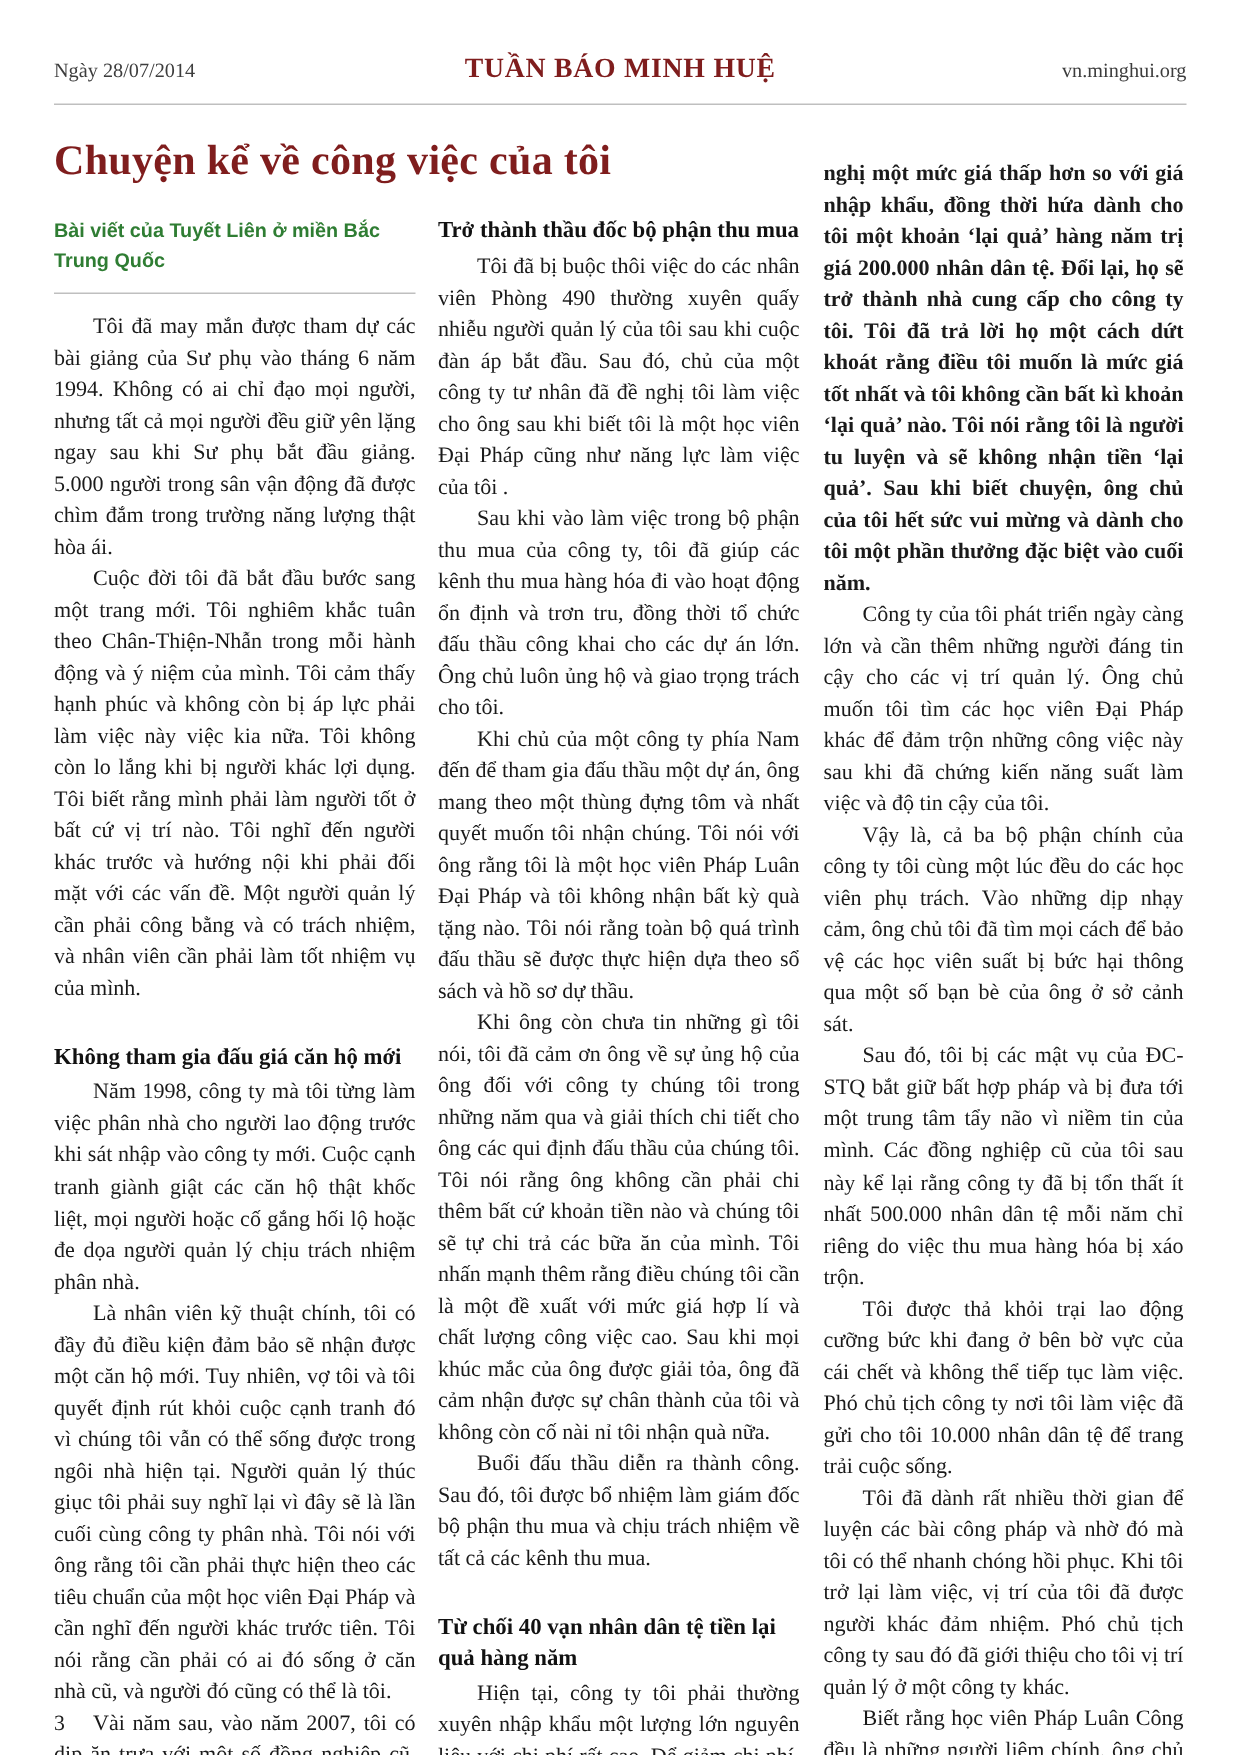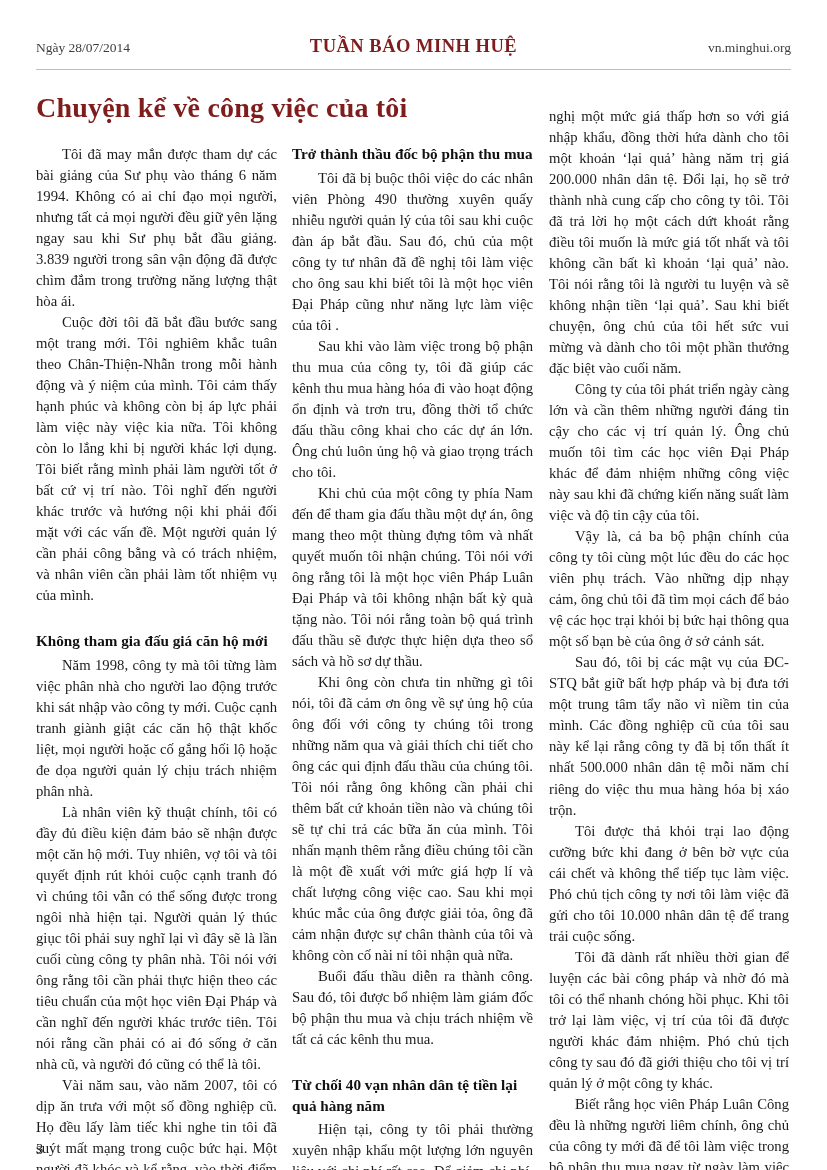--- a/index.html
+++ b/index.html
@@ -68,21 +68,21 @@
     margin-bottom: 12px;
   }
   
   .para {
     font-size: 14.7px;
     line-height: 1.43;
     text-align: justify;
     text-indent: 26px;
     color: #1a1a1a;
   }
-  .para-cont { text-indent: 0; }
+  .para-cont { text-indent: 0; font-weight: bold; }
   .sub-heading {
     font-size: 15.2px;
     font-weight: bold;
     margin-top: 25px;
     margin-bottom: 3px;
     line-height: 1.35;
     color: #111111;
   }
   .sub-heading.first { margin-top: 0; }
   
@@ -106,21 +106,22 @@
   </div>
 
   <div class="main">
 
     <div class="left-two">
       <h1 class="article-title">Chuyện kể về công việc của tôi</h1>
 
       <div class="two-cols">
 
         <div class="col">
-          <p class="para">Tôi đã may mắn được tham dự các bài giảng của Sư phụ vào tháng 6 năm 1994. Không có ai chỉ đạo mọi người, nhưng tất cả mọi người đều giữ yên lặng ngay sau khi Sư phụ bắt đầu giảng. 3.839 người trong sân vận động đã được chìm đắm trong trường năng lượng thật hòa ái.</p>
+          <div class="byline">Bài viết của Tuyết Liên ở miền Bắc Trung Quốc</div>
+          <p class="para">Tôi đã may mắn được tham dự các bài giảng của Sư phụ vào tháng 6 năm 1994. Không có ai chỉ đạo mọi người, nhưng tất cả mọi người đều giữ yên lặng ngay sau khi Sư phụ bắt đầu giảng. 5.000 người trong sân vận động đã được chìm đắm trong trường năng lượng thật hòa ái.</p>
           <p class="para">Cuộc đời tôi đã bắt đầu bước sang một trang mới. Tôi nghiêm khắc tuân theo Chân-Thiện-Nhẫn trong mỗi hành động và ý niệm của mình. Tôi cảm thấy hạnh phúc và không còn bị áp lực phải làm việc này việc kia nữa. Tôi không còn lo lắng khi bị người khác lợi dụng. Tôi biết rằng mình phải làm người tốt ở bất cứ vị trí nào. Tôi nghĩ đến người khác trước và hướng nội khi phải đối mặt với các vấn đề. Một người quản lý cần phải công bằng và có trách nhiệm, và nhân viên cần phải làm tốt nhiệm vụ của mình.</p>
           <h2 class="sub-heading">Không tham gia đấu giá căn hộ mới</h2>
           <p class="para">Năm 1998, công ty mà tôi từng làm việc phân nhà cho người lao động trước khi sát nhập vào công ty mới. Cuộc cạnh tranh giành giật các căn hộ thật khốc liệt, mọi người hoặc cố gắng hối lộ hoặc đe dọa người quản lý chịu trách nhiệm phân nhà.</p>
           <p class="para">Là nhân viên kỹ thuật chính, tôi có đầy đủ điều kiện đảm bảo sẽ nhận được một căn hộ mới. Tuy nhiên, vợ tôi và tôi quyết định rút khỏi cuộc cạnh tranh đó vì chúng tôi vẫn có thể sống được trong ngôi nhà hiện tại. Người quản lý thúc giục tôi phải suy nghĩ lại vì đây sẽ là lần cuối cùng công ty phân nhà. Tôi nói với ông rằng tôi cần phải thực hiện theo các tiêu chuẩn của một học viên Đại Pháp và cần nghĩ đến người khác trước tiên. Tôi nói rằng cần phải có ai đó sống ở căn nhà cũ, và người đó cũng có thể là tôi.</p>
           <p class="para">Vài năm sau, vào năm 2007, tôi có dịp ăn trưa với một số đồng nghiệp cũ. Họ đều lấy làm tiếc khi nghe tin tôi đã suýt mất mạng trong cuộc bức hại. Một người đã khóc và kể rằng, vào thời điểm phân nhà, ông chỉ là một nhân viên mới vào làm. Nếu tôi không rút khỏi cuộc đấu giá cho căn hộ mới, ông và hai đứa con đã không có chỗ để ở .</p>
         </div>
 
         <div class="col">
           <h2 class="sub-heading first">Trở thành thầu đốc bộ phận thu mua</h2>
           <p class="para">Tôi đã bị buộc thôi việc do các nhân viên Phòng 490 thường xuyên quấy nhiễu người quản lý của tôi sau khi cuộc đàn áp bắt đầu. Sau đó, chủ của một công ty tư nhân đã đề nghị tôi làm việc cho ông sau khi biết tôi là một học viên Đại Pháp cũng như năng lực làm việc của tôi .</p>
@@ -131,22 +132,22 @@
           <h2 class="sub-heading">Từ chối 40 vạn nhân dân tệ tiền lại quả hàng năm</h2>
           <p class="para">Hiện tại, công ty tôi phải thường xuyên nhập khẩu một lượng lớn nguyên liệu với chi phí rất cao. Để giảm chi phí, tôi quyết định tìm hiểu khả năng chuyển đổi sang các sản phẩm trong nước. Sau khi tiến hành một số thử nghiệm, các sản phẩm trong nước được xác định là phù hợp.</p>
 
         </div>
 
       </div>
     </div>
 
     <div class="col col-3">
       <p class="para para-cont">nghị một mức giá thấp hơn so với giá nhập khẩu, đồng thời hứa dành cho tôi một khoản ‘lại quả’ hàng năm trị giá 200.000 nhân dân tệ. Đổi lại, họ sẽ trở thành nhà cung cấp cho công ty tôi. Tôi đã trả lời họ một cách dứt khoát rằng điều tôi muốn là mức giá tốt nhất và tôi không cần bất kì khoản ‘lại quả’ nào. Tôi nói rằng tôi là người tu luyện và sẽ không nhận tiền ‘lại quả’. Sau khi biết chuyện, ông chủ của tôi hết sức vui mừng và dành cho tôi một phần thưởng đặc biệt vào cuối năm.</p>
-      <p class="para">Công ty của tôi phát triển ngày càng lớn và cần thêm những người đáng tin cậy cho các vị trí quản lý. Ông chủ muốn tôi tìm các học viên Đại Pháp khác để đảm nhiệm những công việc này sau khi đã chứng kiến năng suất làm việc và độ tin cậy của tôi.</p>
-      <p class="para">Vậy là, cả ba bộ phận chính của công ty tôi cùng một lúc đều do các học viên phụ trách. Vào những dịp nhạy cảm, ông chủ tôi đã tìm mọi cách để bảo vệ các học trại khỏi bị bức hại thông qua một số bạn bè của ông ở sở cảnh sát.</p>
+      <p class="para">Công ty của tôi phát triển ngày càng lớn và cần thêm những người đáng tin cậy cho các vị trí quản lý. Ông chủ muốn tôi tìm các học viên Đại Pháp khác để đảm trộn những công việc này sau khi đã chứng kiến năng suất làm việc và độ tin cậy của tôi.</p>
+      <p class="para">Vậy là, cả ba bộ phận chính của công ty tôi cùng một lúc đều do các học viên phụ trách. Vào những dịp nhạy cảm, ông chủ tôi đã tìm mọi cách để bảo vệ các học viên suất bị bức hại thông qua một số bạn bè của ông ở sở cảnh sát.</p>
       <p class="para">Sau đó, tôi bị các mật vụ của ĐC-STQ bắt giữ bất hợp pháp và bị đưa tới một trung tâm tẩy não vì niềm tin của mình. Các đồng nghiệp cũ của tôi sau này kể lại rằng công ty đã bị tổn thất ít nhất 500.000 nhân dân tệ mỗi năm chỉ riêng do việc thu mua hàng hóa bị xáo trộn.</p>
       <p class="para">Tôi được thả khỏi trại lao động cưỡng bức khi đang ở bên bờ vực của cái chết và không thể tiếp tục làm việc. Phó chủ tịch công ty nơi tôi làm việc đã gửi cho tôi 10.000 nhân dân tệ để trang trải cuộc sống.</p>
       <p class="para">Tôi đã dành rất nhiều thời gian để luyện các bài công pháp và nhờ đó mà tôi có thể nhanh chóng hồi phục. Khi tôi trở lại làm việc, vị trí của tôi đã được người khác đảm nhiệm. Phó chủ tịch công ty sau đó đã giới thiệu cho tôi vị trí quản lý ở một công ty khác.</p>
       <p class="para"><span>Biết rằng học viên Pháp Luân Công đều là những người liêm chính, ông chủ của công ty mới đã để tôi làm việc trong bộ phận thu mua ngay từ ngày làm việc đầu tiên. Năm nay, ban quản trị tại trụ sở công ty rất hài lòng về hiệu quả làm việc của chúng tôi và muốn chuyển giao cho chúng tôi một phần công việc của họ. Hành động này thể hiện sự tin tưởng của họ dành cho chúng tôi.</span> </p>
     </div>
 
   </div>
 
   <div class="page-number">3</div>
 

